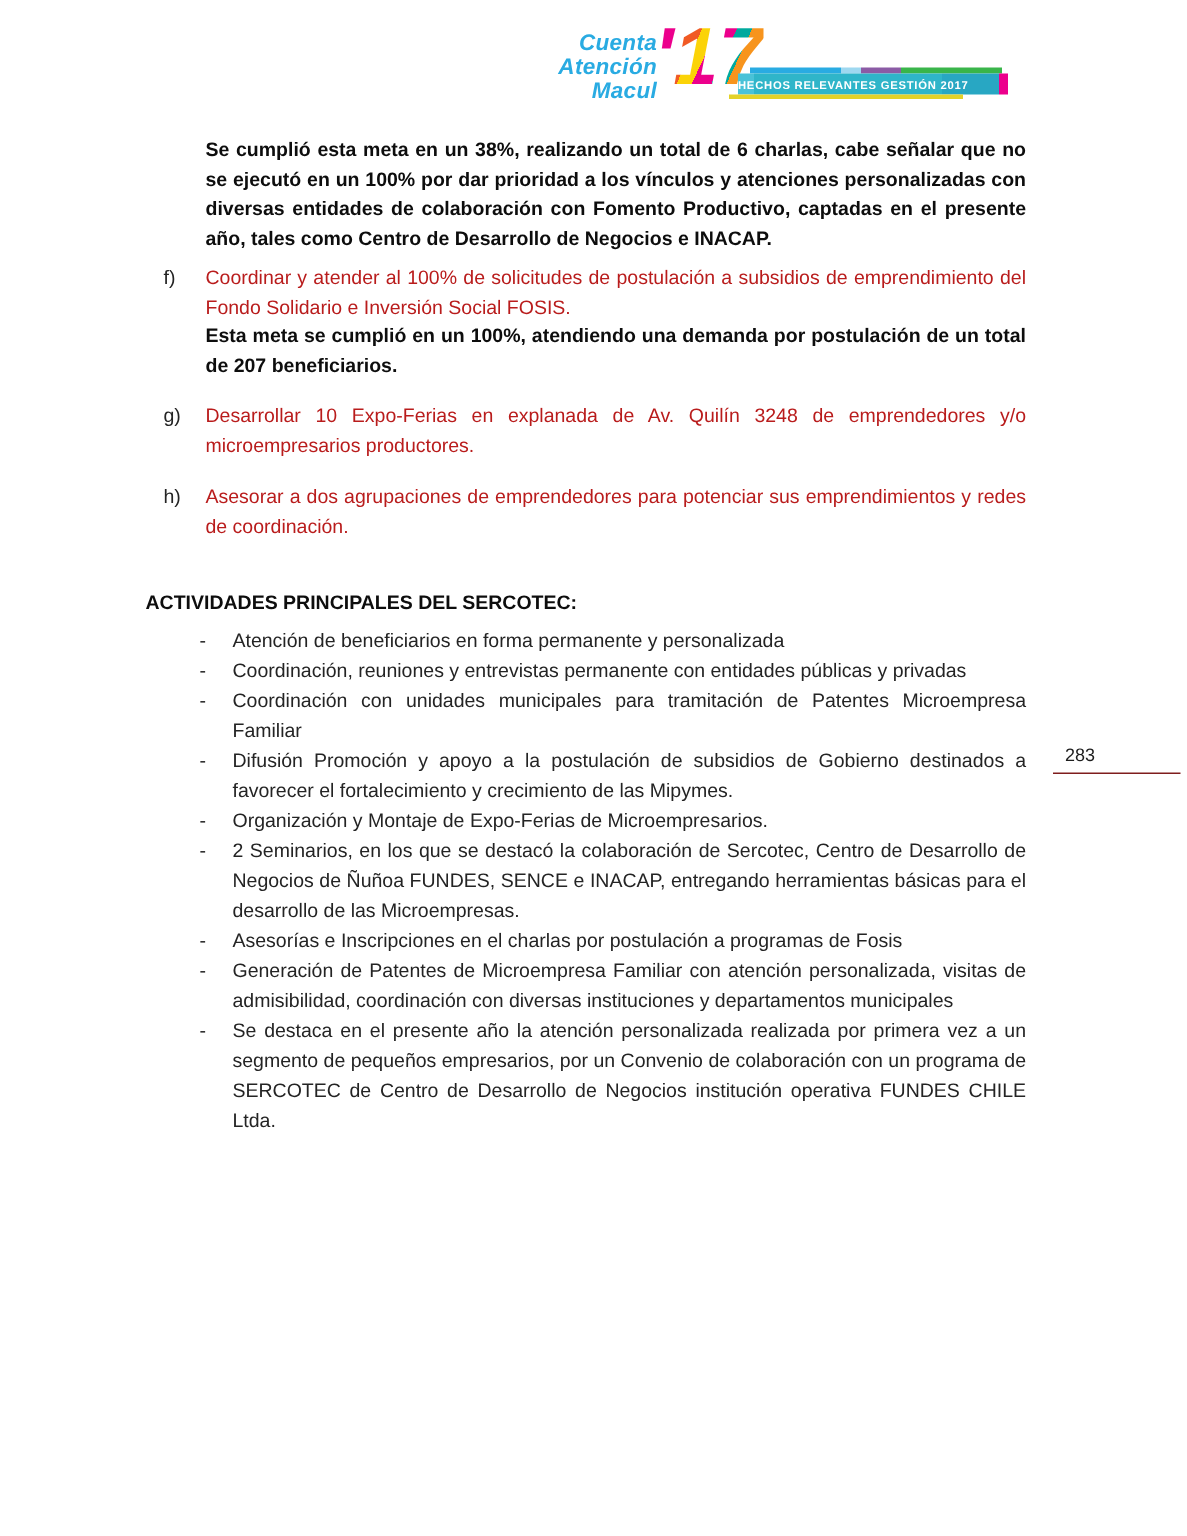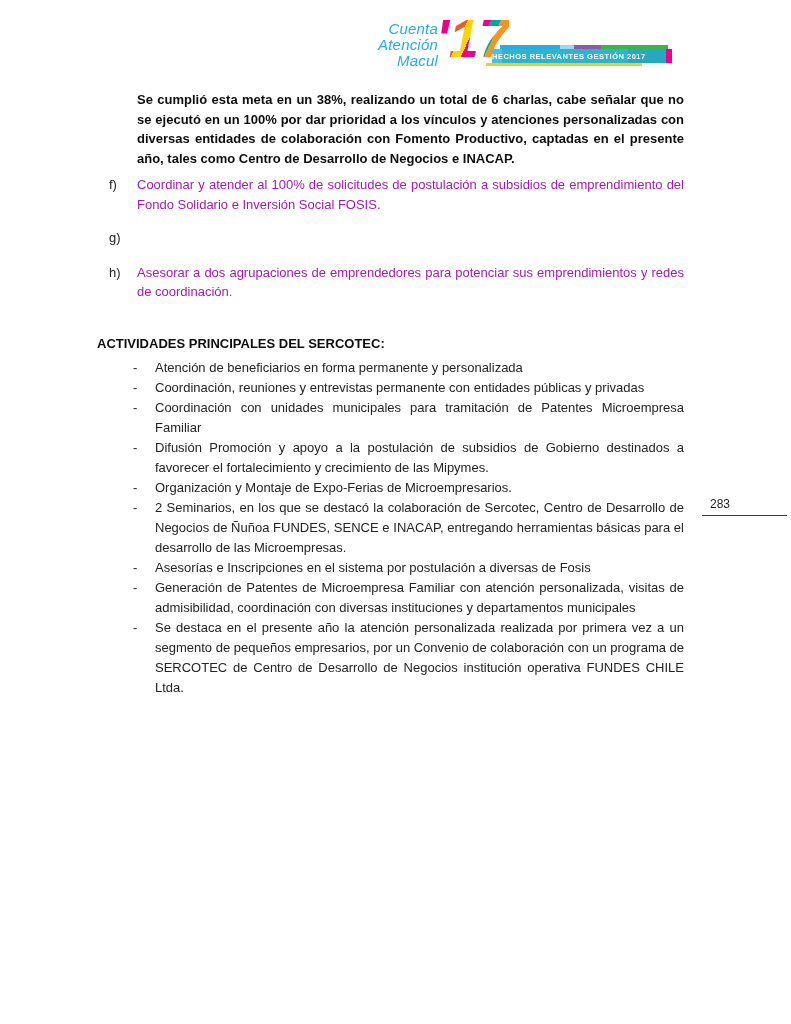--- a/index.html
+++ b/index.html
@@ -8,21 +8,21 @@
     width:791px;height:1024px;
     background:#ffffff;
     font-family:"Liberation Sans",sans-serif;
     color:#1e1e1e;
     overflow:hidden;
   }
 
   
   .logo-text{
     position:absolute;left:338px;top:21px;width:100px;
-    text-align:right;font-weight:normal;font-style:italic;
+    text-align:right;font-weight:bold;font-style:italic;
     color:#29abe2;font-size:15px;line-height:16px;letter-spacing:.2px;
   }
   .logo-year{
     position:absolute;left:436px;top:8px;
     font-size:54px;line-height:60px;font-weight:bold;font-style:italic;
     background-image:linear-gradient(115deg,
       #f7941d 0 12%,#ec008c 12% 25%,#f15a24 25% 37%,#fbd307 37% 47%,
       #ec008c 47% 60%,#00a99d 60% 70%,#f7941d 70% 83%,#ec008c 83% 100%);
     -webkit-background-clip:text;background-clip:text;
     color:transparent;
@@ -54,21 +54,21 @@
   
   .content{position:absolute;left:97px;top:90px;width:587px;font-size:13px;line-height:19.5px;}
   .intro{margin:0 0 7px 40px;font-weight:bold;color:#0d0d0d;text-align:justify;}
 
   .letter-item{display:flex;margin-bottom:14px;}
   .letter-item.gap-g{margin-bottom:15px;}
   .letter-item.gap-h{margin-bottom:32px;}
   .letter-label{flex:0 0 28px;margin-left:12px;color:#242424;}
   .letter-body{flex:1;}
   .letter-body p{margin:0;text-align:justify;}
-  .letter-desc{color:#a21caf;}
+  .letter-desc{color:#b91c1c;}
   .letter-result{font-weight:bold;color:#0d0d0d;}
 
   .section-heading{
     margin:0 0 5px 0;font-size:13px;font-weight:bold;color:#0d0d0d;
   }
   .activities{list-style:none;margin:0;padding:0;line-height:20px;}
   .activities li{display:flex;}
   .dash{flex:0 0 22px;margin-left:36px;color:#242424;}
   .li-text{flex:1;text-align:justify;color:#242424;}
 </style>
@@ -97,26 +97,28 @@
   </div>
 
   <div class="content">
 
     <p class="intro">Se cumplió esta meta en un 38%, realizando un total de 6 charlas, cabe señalar que no se ejecutó en un 100% por dar prioridad a los vínculos y atenciones personalizadas con diversas entidades de colaboración con Fomento Productivo, captadas en el presente año, tales como Centro de Desarrollo de Negocios e INACAP.</p>
 
     <div class="letter-item">
       <div class="letter-label">f)</div>
       <div class="letter-body">
         <p class="letter-desc">Coordinar y atender al 100% de solicitudes de postulación a subsidios de emprendimiento del Fondo Solidario e Inversión Social FOSIS.</p>
+        <p class="letter-result">Esta meta se cumplió en un 100%, atendiendo una demanda por postulación de un total de 207 beneficiarios.</p>
       </div>
     </div>
 
     <div class="letter-item gap-g">
       <div class="letter-label">g)</div>
       <div class="letter-body">
+        <p class="letter-desc">Desarrollar 10 Expo-Ferias en explanada de Av. Quilín 3248 de emprendedores y/o microempresarios productores.</p>
       </div>
     </div>
 
     <div class="letter-item gap-h">
       <div class="letter-label">h)</div>
       <div class="letter-body">
         <p class="letter-desc">Asesorar a dos agrupaciones de emprendedores para potenciar sus emprendimientos y redes de coordinación.</p>
       </div>
     </div>
 
@@ -142,21 +144,21 @@
       <li>
         <span class="dash">-</span>
         <span class="li-text">Organización y Montaje de Expo-Ferias de Microempresarios.</span>
       </li>
       <li>
         <span class="dash">-</span>
         <span class="li-text">2 Seminarios, en los que se destacó la colaboración de Sercotec, Centro de Desarrollo de Negocios de Ñuñoa FUNDES, SENCE e INACAP, entregando herramientas básicas para el desarrollo de las Microempresas.</span>
       </li>
       <li>
         <span class="dash">-</span>
-        <span class="li-text">Asesorías e Inscripciones en el sistema por postulación a diversas de Fosis</span>
+        <span class="li-text">Asesorías e Inscripciones en el charlas por postulación a programas de Fosis</span>
       </li>
       <li>
         <span class="dash">-</span>
         <span class="li-text">Generación de Patentes de Microempresa Familiar con atención personalizada, visitas de admisibilidad, coordinación con diversas instituciones y departamentos municipales</span>
       </li>
       <li>
         <span class="dash">-</span>
         <span class="li-text">Se destaca en el presente año la atención personalizada realizada por primera vez a un segmento de pequeños empresarios, por un Convenio de colaboración con un programa de SERCOTEC de Centro de Desarrollo de Negocios institución operativa FUNDES CHILE Ltda.</span>
       </li>
     </ul>

